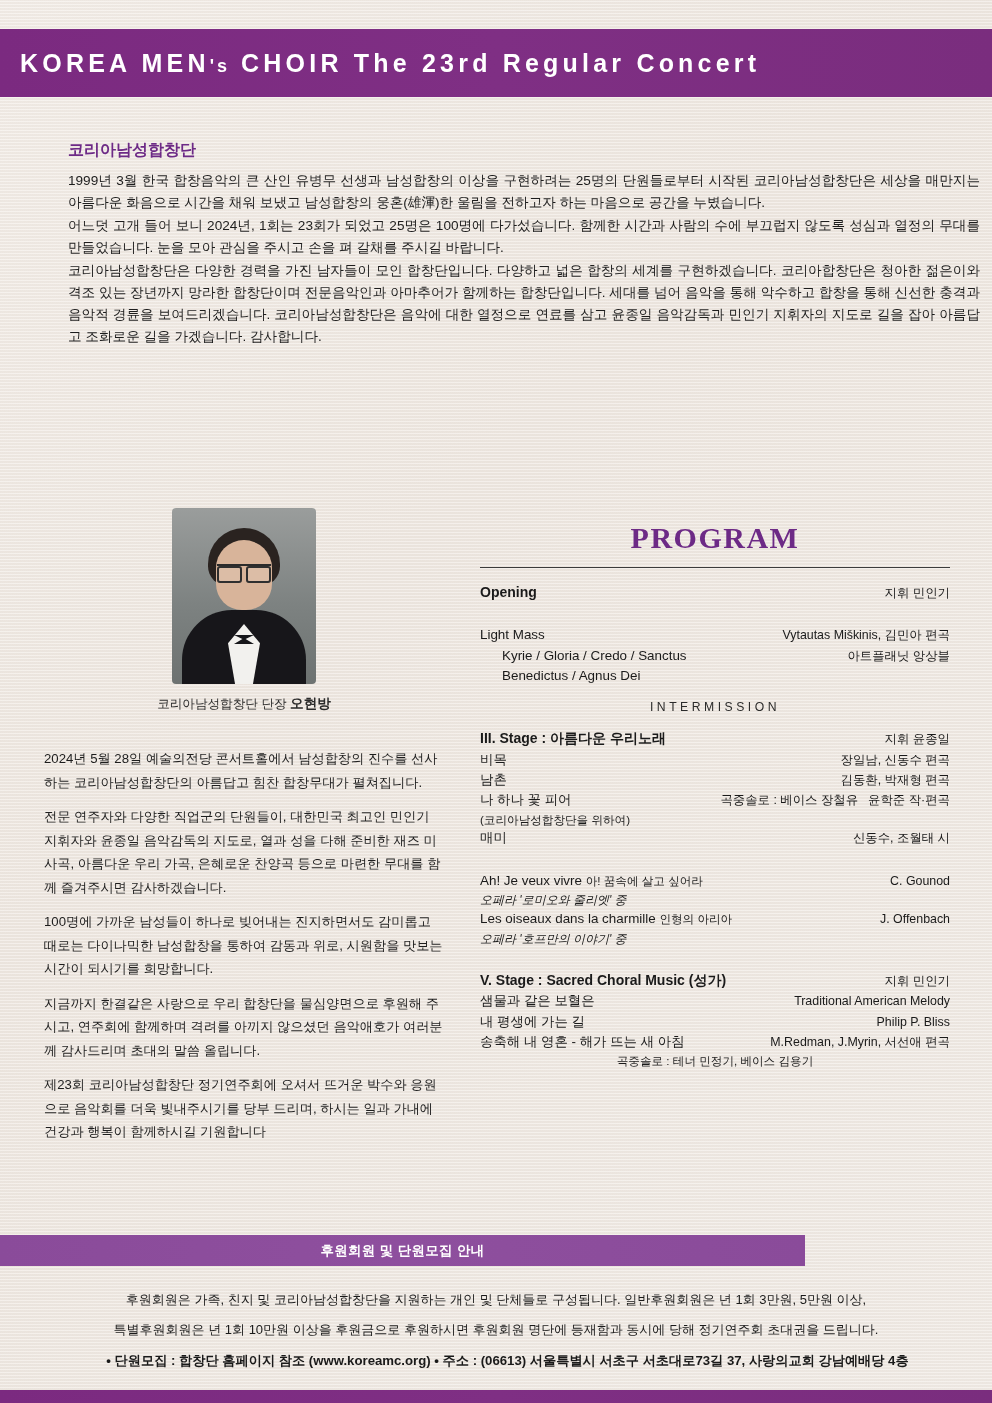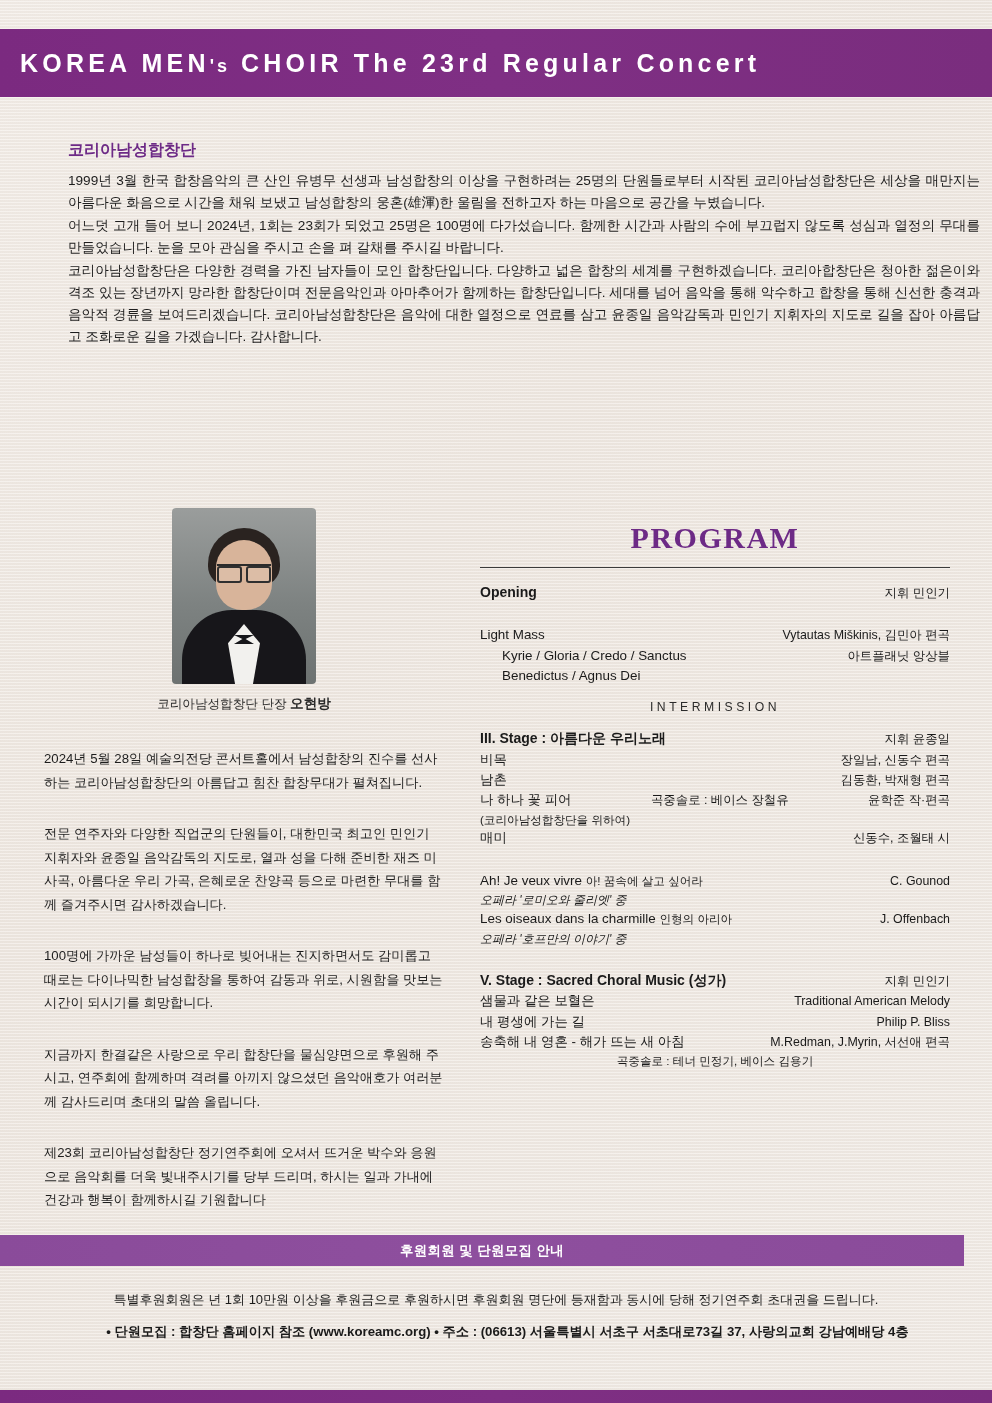--- a/index.html
+++ b/index.html
@@ -158,21 +158,21 @@
   }
   .portrait-caption b { font-size: 13.6px; }
 
   .left-text {
     margin-top: 34px;
     width: 400px;
   }
   .left-text p {
     font-size: 13.2px;
     line-height: 1.78;
-    margin: 0 0 28px 0;
+    margin: 0 0 11px 0;
     color: #1d1d1d;
   }
 
   
   .prog-col {
     position: absolute;
     left: 480px;
     top: 16px;
     width: 470px;
   }
@@ -213,21 +213,21 @@
     margin: 14px 0 14px 0;
   }
   .gap-lg { height: 16px; }
   .center-note { text-align: center; font-size: 11.6px; margin-top: 2px;}
 
   
   .footer-bar {
     position: absolute;
     left: 0;
     top: 1235px;
-    width: 964px;
+    width: 805px;
     height: 31px;
     background: #8a4b9a;
     background: linear-gradient(90deg,#8a4b9a 0%, #8e4f9e 50%, #8a4b9a 100%);
     display: flex;
     align-items: center;
     justify-content: center;
   }
   .footer-bar span {
     color: #ffffff;
     font-size: 13.4px;
@@ -339,21 +339,21 @@
         <div class="row">
           <div class="left">비목</div>
           <div class="right">장일남, 신동수 편곡</div>
         </div>
         <div class="row">
           <div class="left">남촌</div>
           <div class="right">김동환, 박재형 편곡</div>
         </div>
         <div class="row">
           <div class="left">나 하나 꽃 피어</div>
-          <div class="right small" style="flex:1;text-align:center;">곡중솔로 : 베이스 장철유</div>
+          <div class="right small" style="flex:1;text-align:right;">곡중솔로 : 베이스 장철유</div>
           <div class="right">윤학준 작·편곡</div>
         </div>
         <div class="row">
           <div class="left small">(코리아남성합창단을 위하여)</div>
           <div class="right"></div>
         </div>
         <div class="row">
           <div class="left">매미</div>
           <div class="right">신동수, 조월태 시</div>
         </div>
@@ -408,18 +408,19 @@
         <div class="center-note">곡중솔로 : 테너 민정기, 베이스 김용기</div>
       </div>
     </div>
   </div>
 
   <div class="footer-bar">
     <span>후원회원 및 단원모집 안내</span>
   </div>
 
   <div class="footer-text">
+    <p>후원회원은 가족, 친지 및 코리아남성합창단을 지원하는 개인 및 단체들로 구성됩니다. 일반후원회원은 년 1회 3만원, 5만원 이상,</p>
     <p>특별후원회원은 년 1회 10만원 이상을 후원금으로 후원하시면 후원회원 명단에 등재함과 동시에 당해 정기연주회 초대권을 드립니다.</p>
     <p class="last">• 단원모집 : 합창단 홈페이지 참조 (www.koreamc.org)   • 주소 : (06613) 서울특별시 서초구 서초대로73길 37, 사랑의교회 강남예배당 4층</p>
   </div>
 
   <div class="bottom-strip"></div>
 </div>
 
 </body></html>

